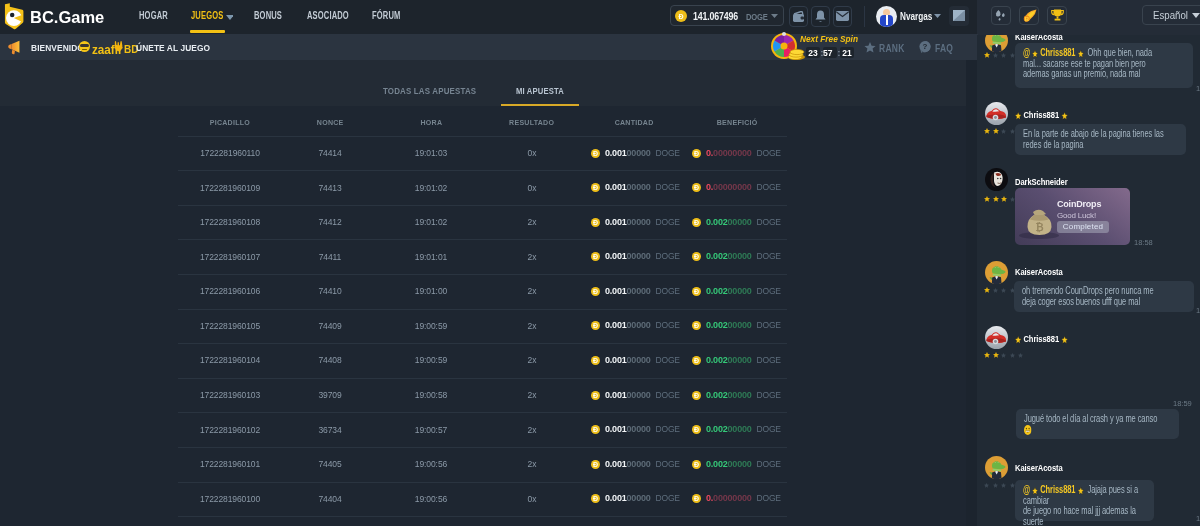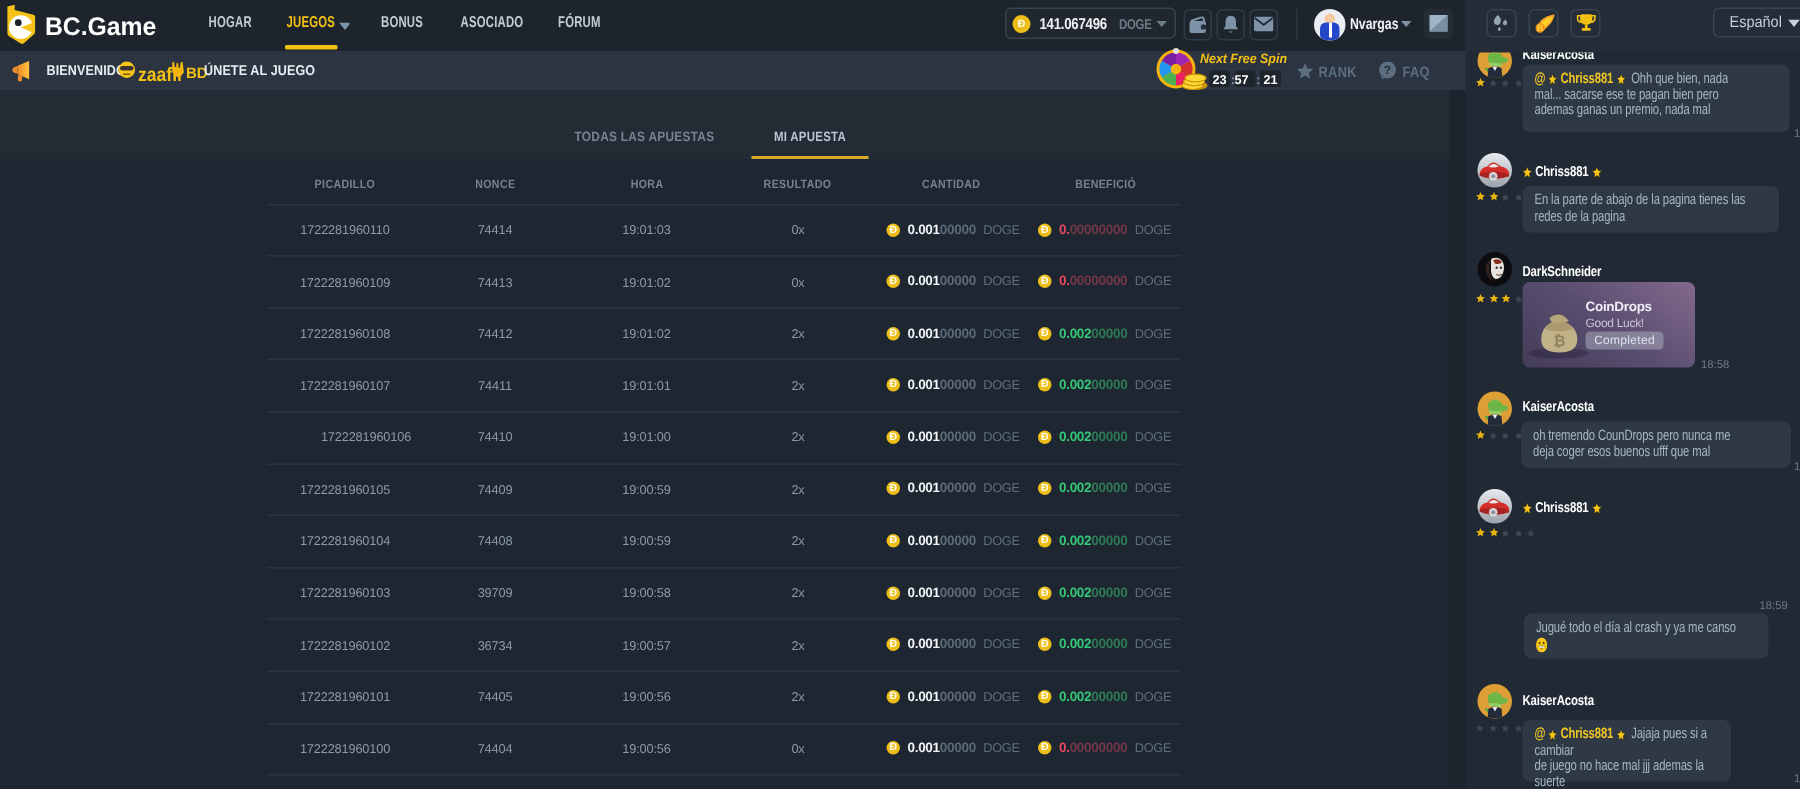--- a/index.html
+++ b/index.html
@@ -258,21 +258,21 @@
 <span class="cell abs" style="left:170px;width:120px;top:251.6px">1722281960107</span>
 <span class="cell abs" style="left:280px;width:100px;top:251.6px">74411</span>
 <span class="cell abs" style="left:381px;width:100px;top:251.6px">19:01:01</span>
 <span class="cell abs" style="left:482px;width:100px;top:251.6px">2x</span>
 <span class="coin abs" style="left:591px;top:252.1px"></span>
 <span class="amt abs" style="left:605px;top:251.1px"><span class="w">0.001</span><span class="g">00000</span><span class="doge">DOGE</span></span>
 <span class="coin abs" style="left:692px;top:252.1px"></span>
 <span class="amt abs" style="left:706px;top:251.1px"><span class="grn">0.002</span><span class="dgrn">00000</span><span class="doge">DOGE</span></span>
 </div>
 <div class="row">
-<span class="cell abs" style="left:184px;width:120px;top:286.2px">1722281960106</span>
+<span class="cell abs" style="left:170px;width:120px;top:286.2px">1722281960106</span>
 <span class="cell abs" style="left:280px;width:100px;top:286.2px">74410</span>
 <span class="cell abs" style="left:381px;width:100px;top:286.2px">19:01:00</span>
 <span class="cell abs" style="left:482px;width:100px;top:286.2px">2x</span>
 <span class="coin abs" style="left:591px;top:286.7px"></span>
 <span class="amt abs" style="left:605px;top:285.7px"><span class="w">0.001</span><span class="g">00000</span><span class="doge">DOGE</span></span>
 <span class="coin abs" style="left:692px;top:286.7px"></span>
 <span class="amt abs" style="left:706px;top:285.7px"><span class="grn">0.002</span><span class="dgrn">00000</span><span class="doge">DOGE</span></span>
 </div>
 <div class="row">
 <span class="cell abs" style="left:170px;width:120px;top:320.8px">1722281960105</span>

